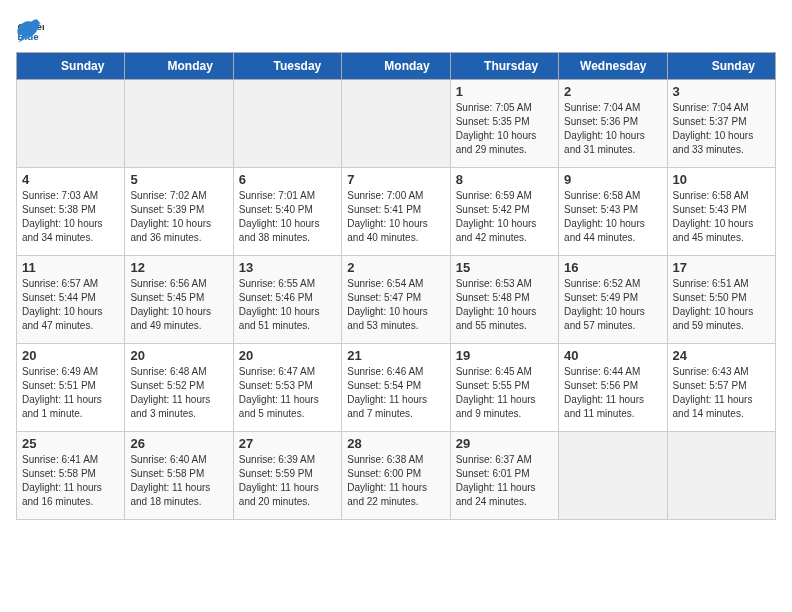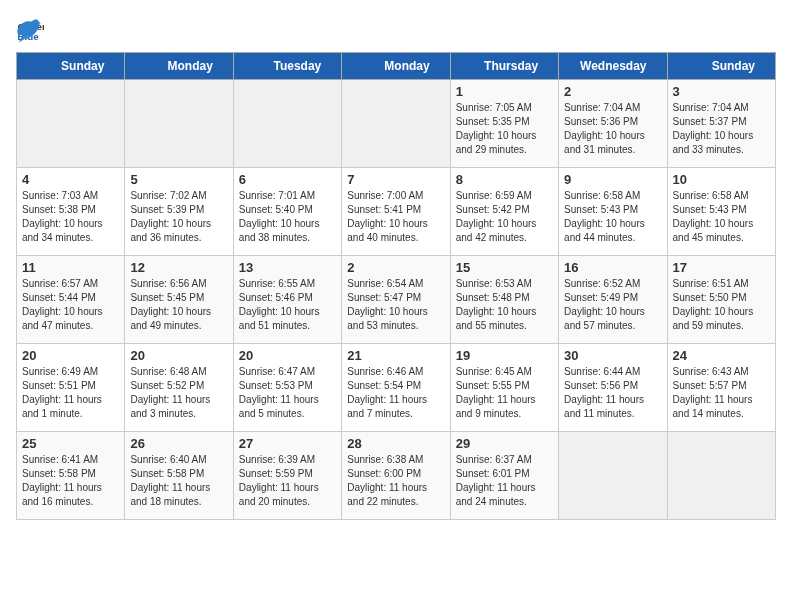--- a/index.html
+++ b/index.html
@@ -203,21 +203,21 @@
         </td>
         <td>
           <span class="day-number">21</span>
           <div class="day-info">Sunrise: 6:46 AM<br>Sunset: 5:54 PM<br>Daylight: 11 hours<br>and 7 minutes.</div>
         </td>
         <td>
           <span class="day-number">19</span>
           <div class="day-info">Sunrise: 6:45 AM<br>Sunset: 5:55 PM<br>Daylight: 11 hours<br>and 9 minutes.</div>
         </td>
         <td>
-          <span class="day-number">30</span>
+          <span class="day-number">40</span>
           <div class="day-info">Sunrise: 6:44 AM<br>Sunset: 5:56 PM<br>Daylight: 11 hours<br>and 11 minutes.</div>
         </td>
         <td>
           <span class="day-number">24</span>
           <div class="day-info">Sunrise: 6:43 AM<br>Sunset: 5:57 PM<br>Daylight: 11 hours<br>and 14 minutes.</div>
         </td>
       </tr>
       <tr>
         <td>
           <span class="day-number">25</span>

